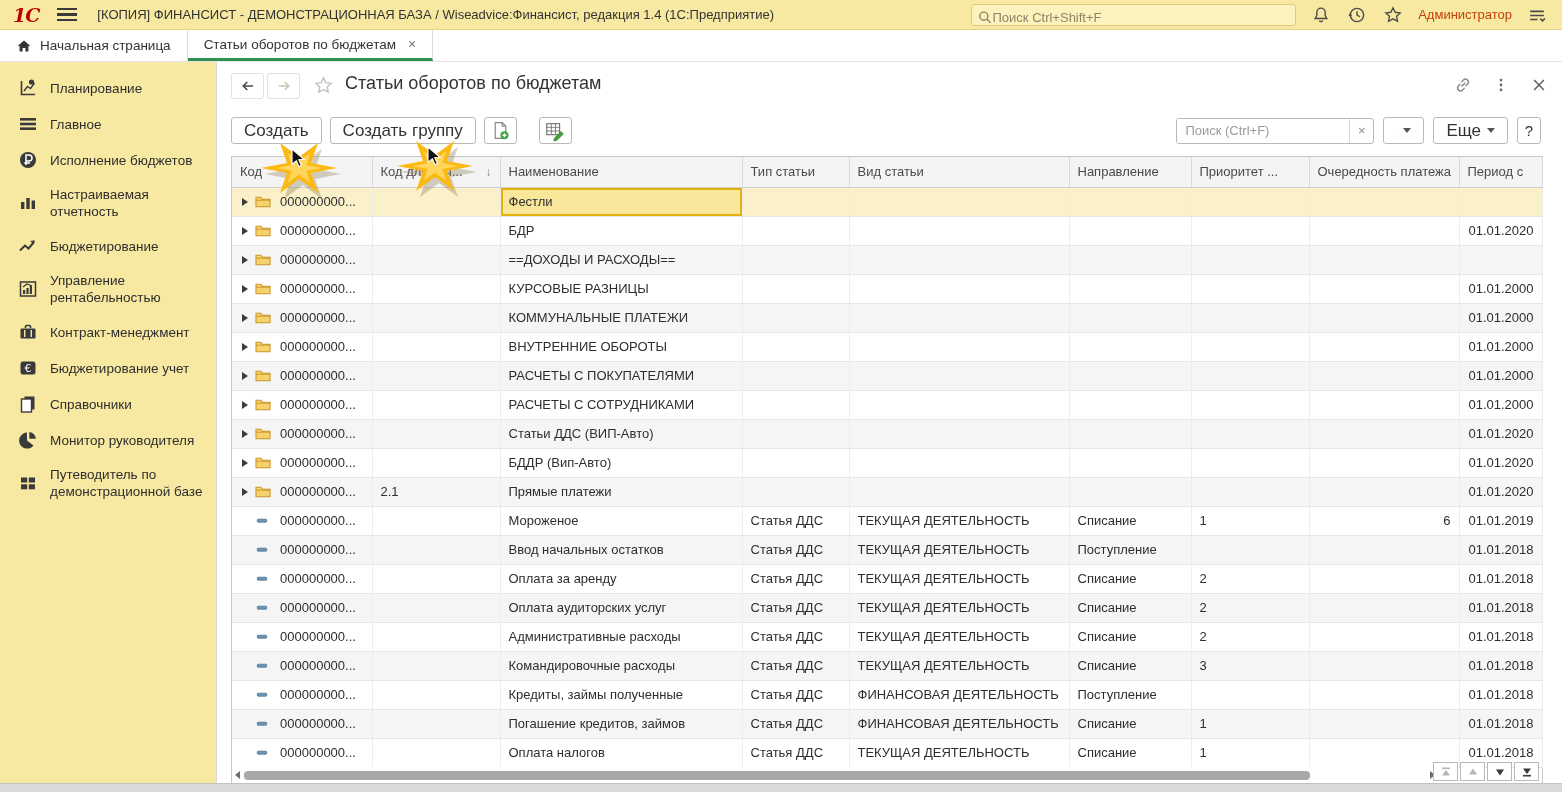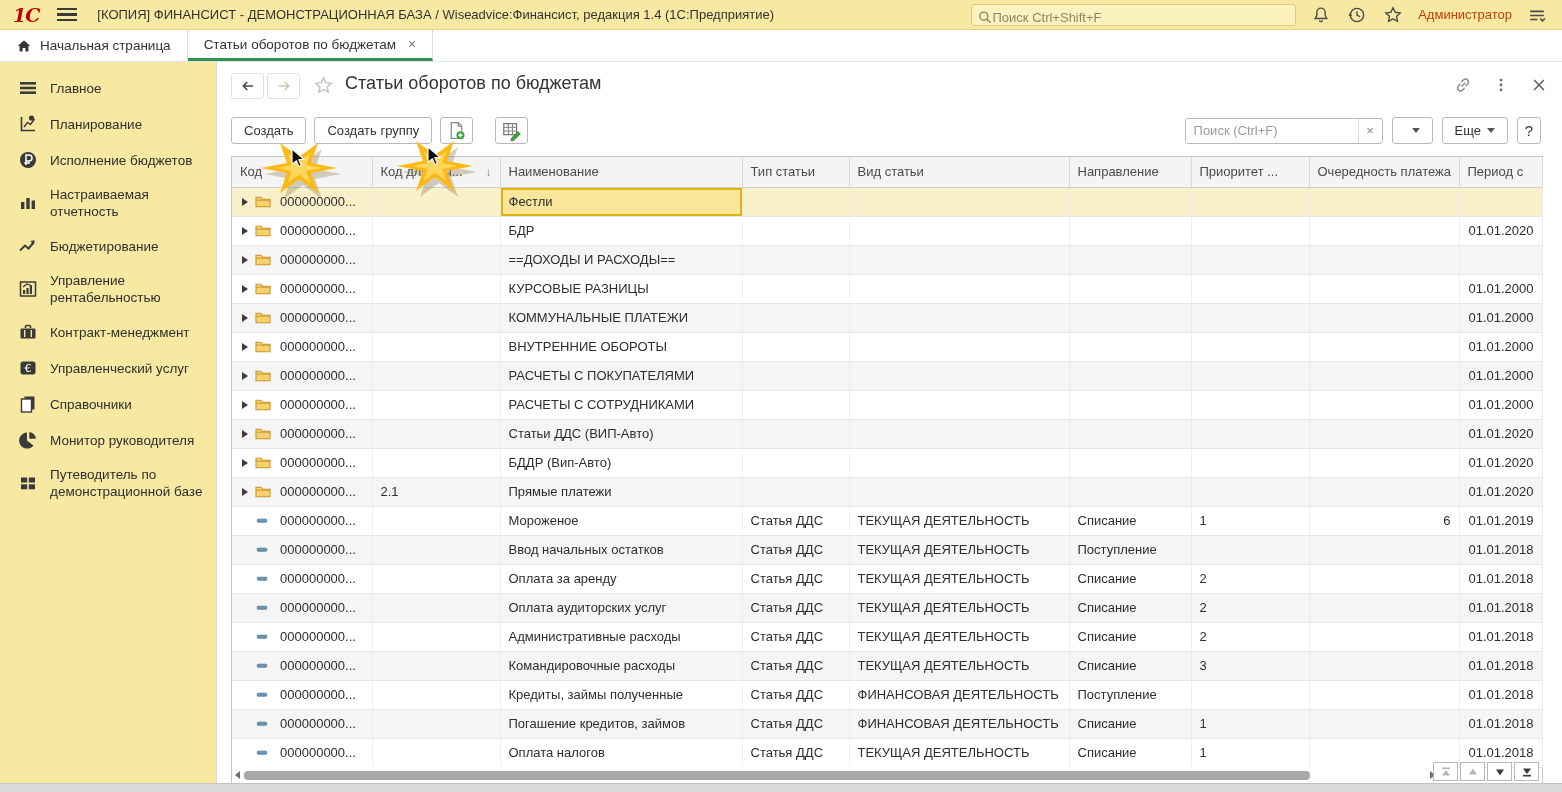--- a/index.html
+++ b/index.html
@@ -51,21 +51,21 @@
   .navbtn.back { left:14px; }
   .navbtn.fwd  { left:50px; }
   .fav-star { position:absolute; left:96px; top:13px; cursor:pointer; }
   .page-title { position:absolute; left:128px; top:11px; font-size:18px; color:#333; }
   .ph-right { position:absolute; right:12px; top:12px; display:flex; gap:16px; align-items:center; }
   .ph-ico { width:22px; height:22px; display:flex; align-items:center; justify-content:center; cursor:pointer; }
 
   
   .cmdbar { position:absolute; left:0; top:52px; width:100%; height:38px; }
   .btn { height:27px; background:#fff; border:1px solid #b9b9b9; border-radius:3px;
-         font-size:13px; color:#333; padding:0 12px; cursor:pointer; font-family:inherit; }
+         font-size:17px; color:#333; padding:0 12px; cursor:pointer; font-family:inherit; }
   .cmd-left { position:absolute; left:14px; top:3px; display:flex; gap:8px; align-items:center; }
   .iconbtn { width:33px; height:27px; background:#fff; border:1px solid #b9b9b9; border-radius:3px;
              display:flex; align-items:center; justify-content:center; cursor:pointer; }
   .cmd-right { position:absolute; right:21px; top:3px; display:flex; gap:9px; align-items:center; }
   .fsearch { display:flex; height:26px; border:1px solid #b9b9b9; border-radius:3px; overflow:hidden; background:#fff; }
   .fsearch input { border:none; outline:none; width:172px; padding:0 8px; font-size:13px; color:#0c4a6e; font-family:inherit; }
   .fsearch input::placeholder { color:#9a9a9a; }
   .fsearch .clearx { width:24px; border-left:1px solid #d7d7d7; display:flex; align-items:center;
                      justify-content:center; color:#888; font-size:13px; cursor:pointer; }
   .dd-caret { width:0; height:0; border-left:4px solid transparent; border-right:4px solid transparent;
@@ -174,37 +174,37 @@
     </div>
     <div class="tab active">
       <span>Статьи оборотов по бюджетам</span>
       <span class="closex">×</span>
     </div>
   </div>
 
   <div class="sidebar" id="sidebar">
       <div class="side-item">
         <span class="sic">
+          <svg width="20" height="20" viewBox="0 0 20 20" fill="none" stroke="#3a3a3a" stroke-width="1.6">
+            <path d="M3.5 3 v13.5 H17"></path>
+            <path d="M6 13 l3.5-4.5 3 2 4-5.5" stroke-width="1.4"></path>
+            <circle cx="13.5" cy="4" r="2.6" fill="#3a3a3a" stroke="none"></circle>
+          </svg>
+        </span>
+        <span class="slb">Планирование</span>
+      </div>
+      <div class="side-item">
+        <span class="sic">
           <svg width="20" height="20" viewBox="0 0 20 20" fill="#3a3a3a">
             <rect x="2" y="4" width="16" height="2.6"></rect>
             <rect x="2" y="8.7" width="16" height="2.6"></rect>
             <rect x="2" y="13.4" width="16" height="2.6"></rect>
           </svg>
         </span>
         <span class="slb">Главное</span>
-      </div>
-      <div class="side-item">
-        <span class="sic">
-          <svg width="20" height="20" viewBox="0 0 20 20" fill="none" stroke="#3a3a3a" stroke-width="1.6">
-            <path d="M3.5 3 v13.5 H17"></path>
-            <path d="M6 13 l3.5-4.5 3 2 4-5.5" stroke-width="1.4"></path>
-            <circle cx="13.5" cy="4" r="2.6" fill="#3a3a3a" stroke="none"></circle>
-          </svg>
-        </span>
-        <span class="slb">Планирование</span>
       </div>
       <div class="side-item">
         <span class="sic">
           <svg width="20" height="20" viewBox="0 0 20 20">
             <circle cx="10" cy="10" r="8" fill="#3a3a3a"></circle>
             <path d="M8 15 V5 h3 a3 3 0 0 1 0 6 H8 M6.3 13 H12" stroke="#fff" stroke-width="1.5" fill="none"></path>
           </svg>
         </span>
         <span class="slb">Исполнение бюджетов</span>
       </div>
@@ -250,21 +250,21 @@
         </span>
         <span class="slb">Контракт-менеджмент</span>
       </div>
       <div class="side-item">
         <span class="sic">
           <svg width="20" height="20" viewBox="0 0 20 20">
             <rect x="2.5" y="3.5" width="15" height="13" rx="2.5" fill="#3a3a3a"></rect>
             <text x="10" y="14.2" font-size="11" fill="#fff" text-anchor="middle" font-family="DejaVu Sans, sans-serif">€</text>
           </svg>
         </span>
-        <span class="slb">Управленческий услуг</span>
+        <span class="slb">Бюджетирование учет</span>
       </div>
       <div class="side-item">
         <span class="sic">
           <svg width="20" height="20" viewBox="0 0 20 20">
             <rect x="6.5" y="2.5" width="10" height="13" fill="#3a3a3a"></rect>
             <rect x="3.5" y="5" width="10" height="13" fill="#fff" stroke="#3a3a3a" stroke-width="1.4"></rect>
           </svg>
         </span>
         <span class="slb">Справочники</span>
       </div>

